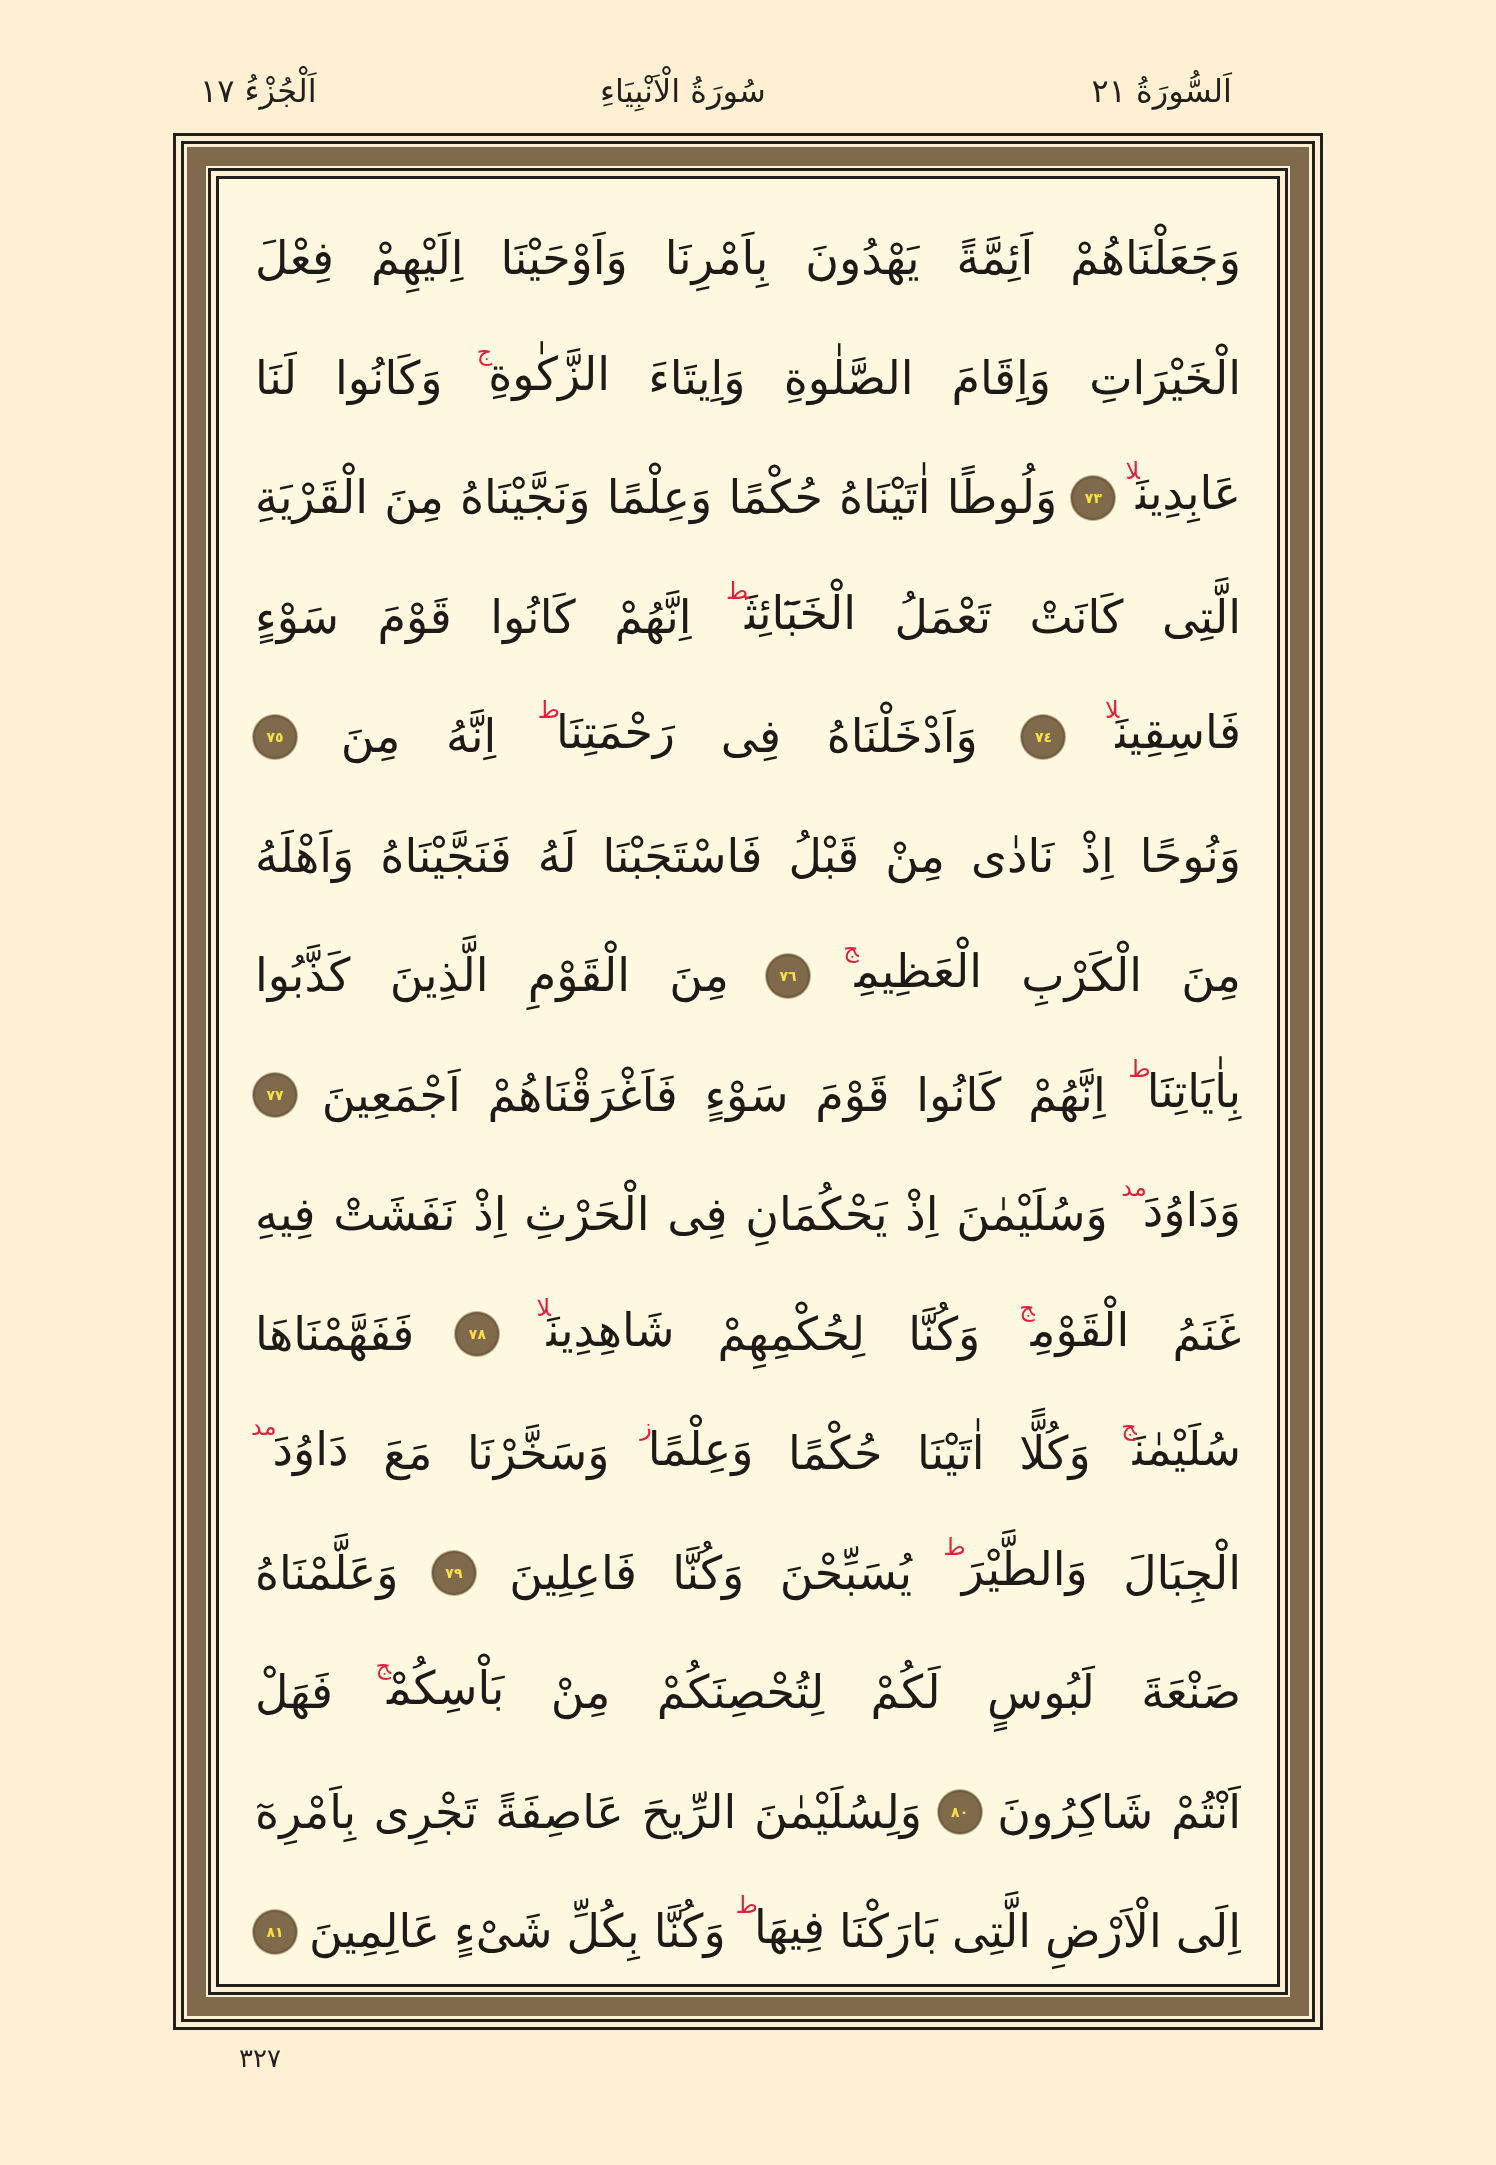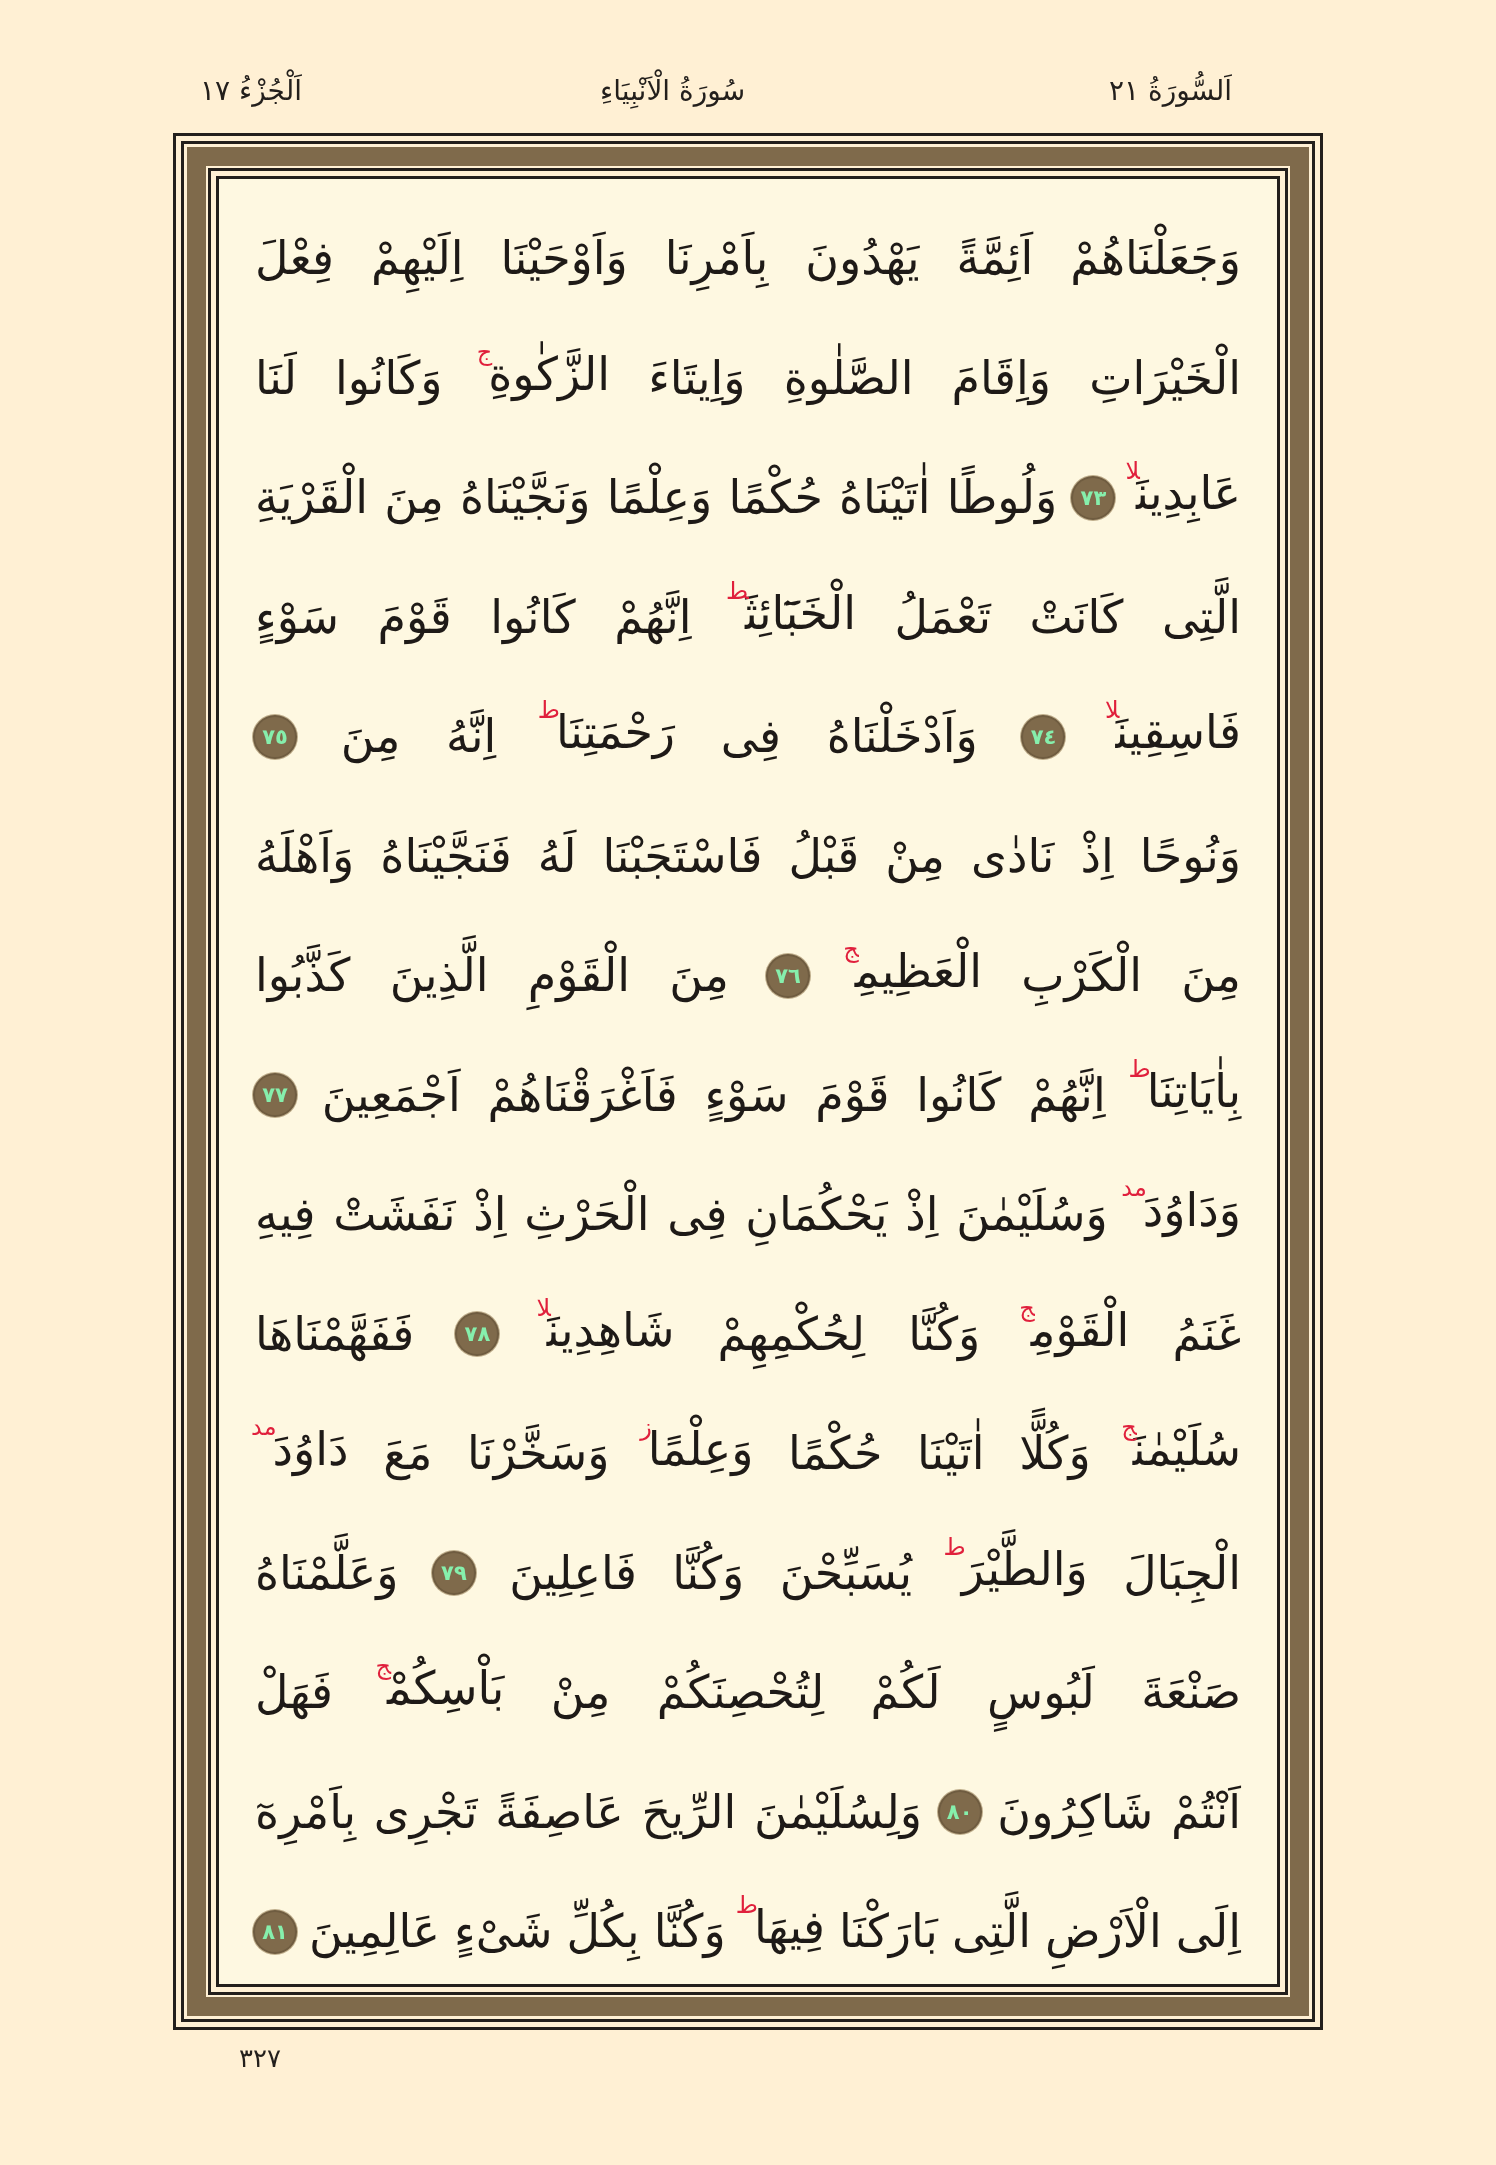--- a/index.html
+++ b/index.html
@@ -8,21 +8,21 @@
     background:#fff0d4;
     position:relative;
     overflow:hidden;
     font-family:"DejaVu Sans", sans-serif;
     color:#1e1a17;
   }
   .header-item {
     position:absolute;
     top:66px;
     height:50px;
-    font-size:28px;
+    font-size:32px;
     line-height:50px;
     direction:rtl;
     white-space:nowrap;
     color:#231f1c;
   }
   .hdr-surah-no { left:1102px; width:130px; text-align:right; }
   .hdr-surah-name { left:600px; width:300px; text-align:left; }
   .hdr-juz { left:200px; width:160px; text-align:left; }
 
   .frame {
@@ -71,23 +71,23 @@
     font-family:"DejaVu Sans", sans-serif;
   }
   .ayah {
     display:inline-flex;
     align-items:center;
     justify-content:center;
     width:40px; height:40px;
     border-radius:50%;
     background:#7f6a4b;
     box-shadow:0 0 0 2px #6f5c40, 0 0 0 3px #bfae8c;
-    color:#86efac;
+    color:#fde047;
     font-family:"DejaVu Sans", sans-serif;
-    font-size:21px;
+    font-size:14px;
     font-weight:bold;
     line-height:40px;
     direction:rtl;
     flex:0 0 auto;
   }
   .page-number {
     position:absolute;
     left:225px; top:2040px;
     width:70px;
     font-size:26px;

